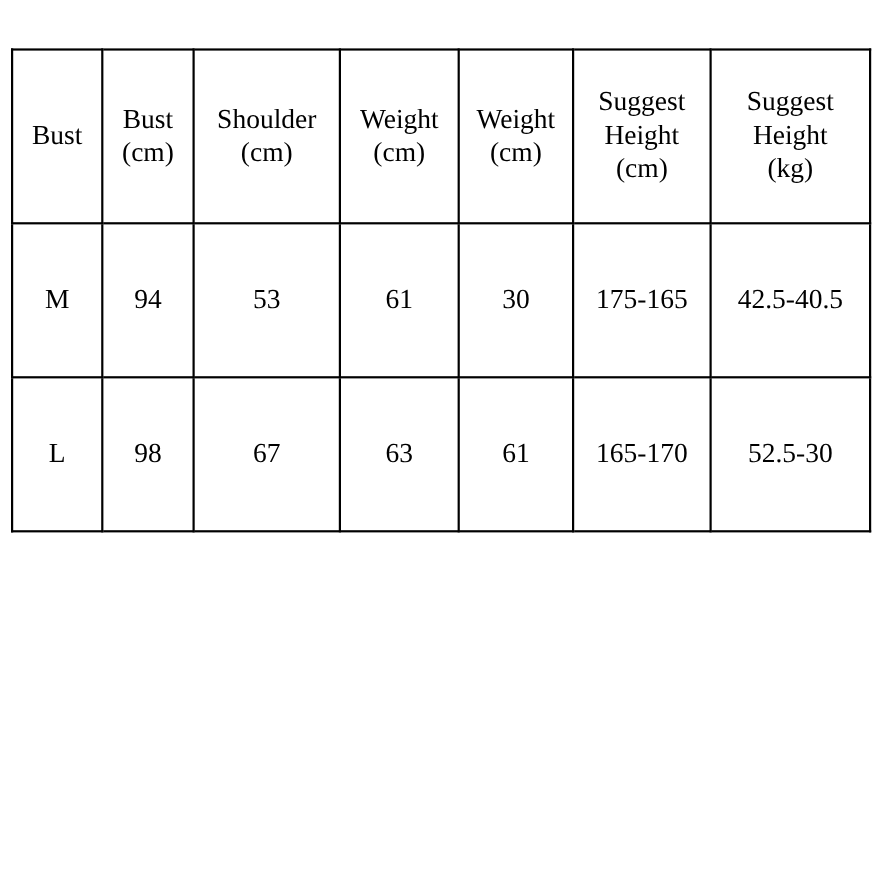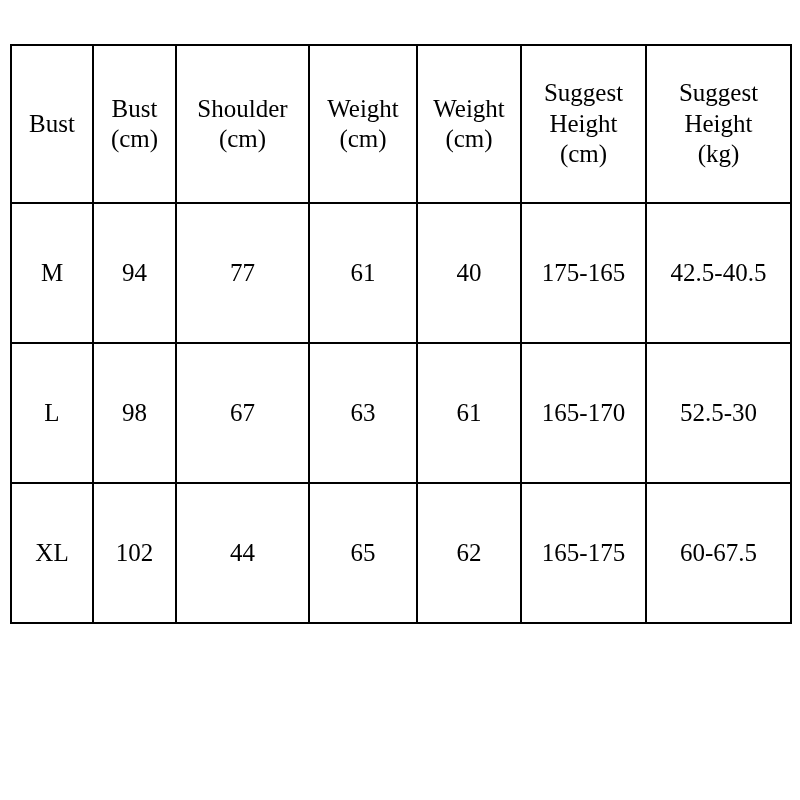--- a/index.html
+++ b/index.html
@@ -105,40 +105,31 @@
             <span class="hdr-line">Suggest</span>
             <span class="hdr-line">Height</span>
             <span class="hdr-line">(kg)</span>
           </td>
         </tr>
       </thead>
       <tbody>
         <tr>
           <td>M</td>
           <td>94</td>
-          <td>77</td>
+          <td>53</td>
           <td>61</td>
-          <td>40</td>
+          <td>30</td>
           <td>175-165</td>
           <td>42.5-40.5</td>
         </tr>
         <tr>
           <td>L</td>
           <td>98</td>
           <td>67</td>
           <td>63</td>
           <td>61</td>
           <td>165-170</td>
           <td>52.5-30</td>
         </tr>
-        <tr>
-          <td>XL</td>
-          <td>102</td>
-          <td>44</td>
-          <td>65</td>
-          <td>62</td>
-          <td>165-175</td>
-          <td>60-67.5</td>
-        </tr>
       </tbody>
     </table>
   </div>
 </div>
 
 </body></html>

